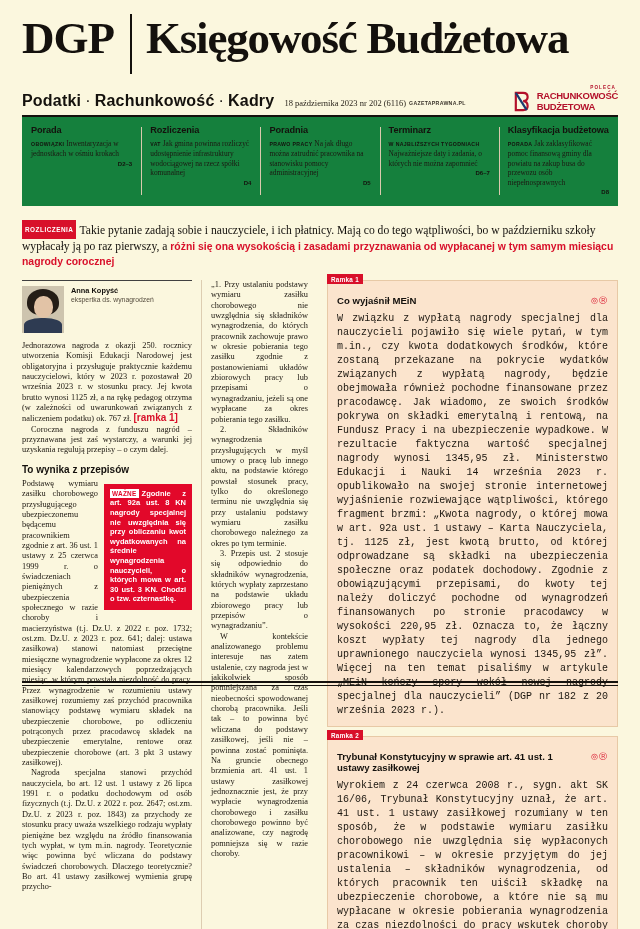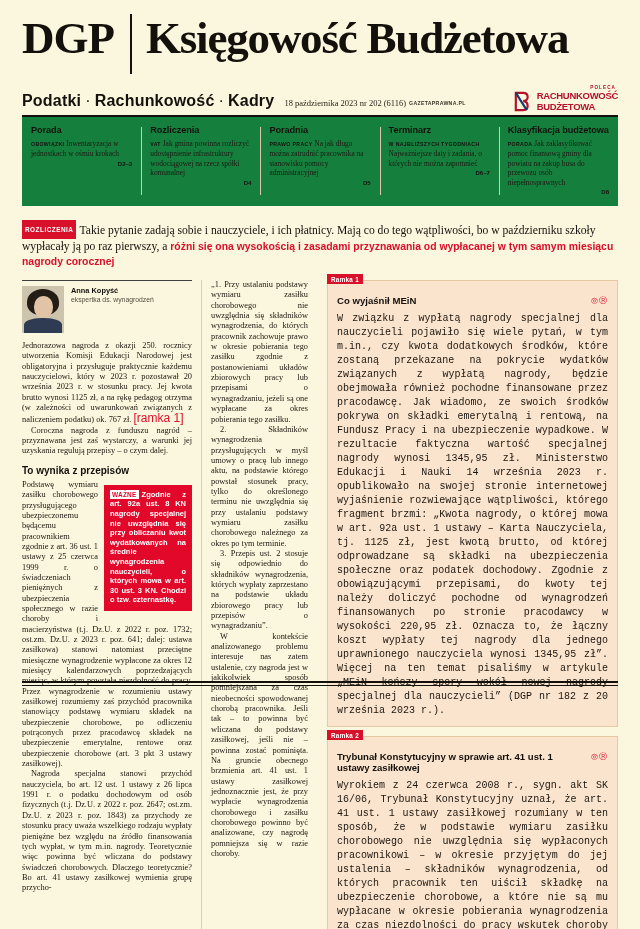--- a/index.html
+++ b/index.html
@@ -84,21 +84,21 @@
 
   .body-t{
     font-family:"Liberation Serif",serif;font-size:8.35px;line-height:10.35px;
     text-align:justify;color:#1b160f;margin:0;
   }
   .body-t + .body-t{text-indent:9px;}
   .sub-h{
     font-family:Liberation Sans, sans-serif;font-weight:bold;font-size:10px;
     color:#14110d;margin:8px 0 4px;
   }
-  .red-ref{color:#d8102a;font-family:"Liberation Sans",sans-serif;font-weight:normal;font-size:12px;}
+  .red-ref{color:#d8102a;font-family:"Liberation Sans",sans-serif;font-weight:bold;font-size:10px;}
 
   .colA .afterAuthor{margin-top:8px;}
 
   
   .wazne{
     background:#e2082a;color:#fff;padding:5px 6px 6px;margin:5px 0 5px 0;
     font-family:"Liberation Sans",sans-serif;font-weight:bold;font-size:7.5px;line-height:9.6px;
     width:88px;float:right;margin-left:6px;box-sizing:border-box;
   }
   .wazne .tag{

